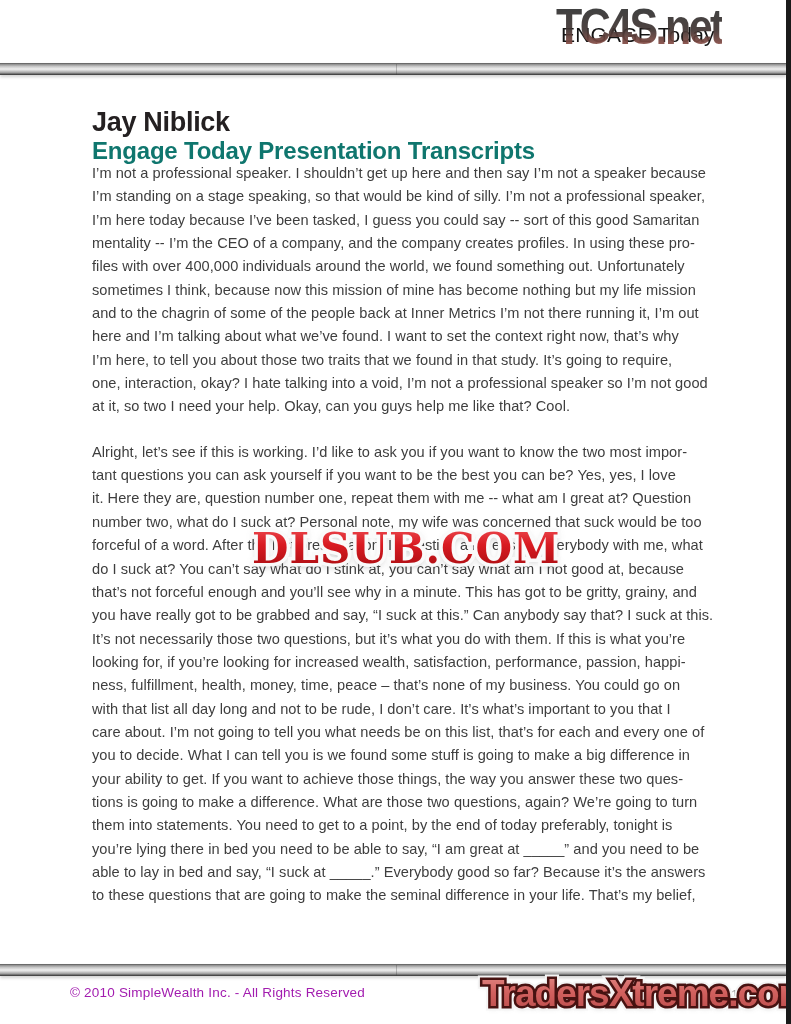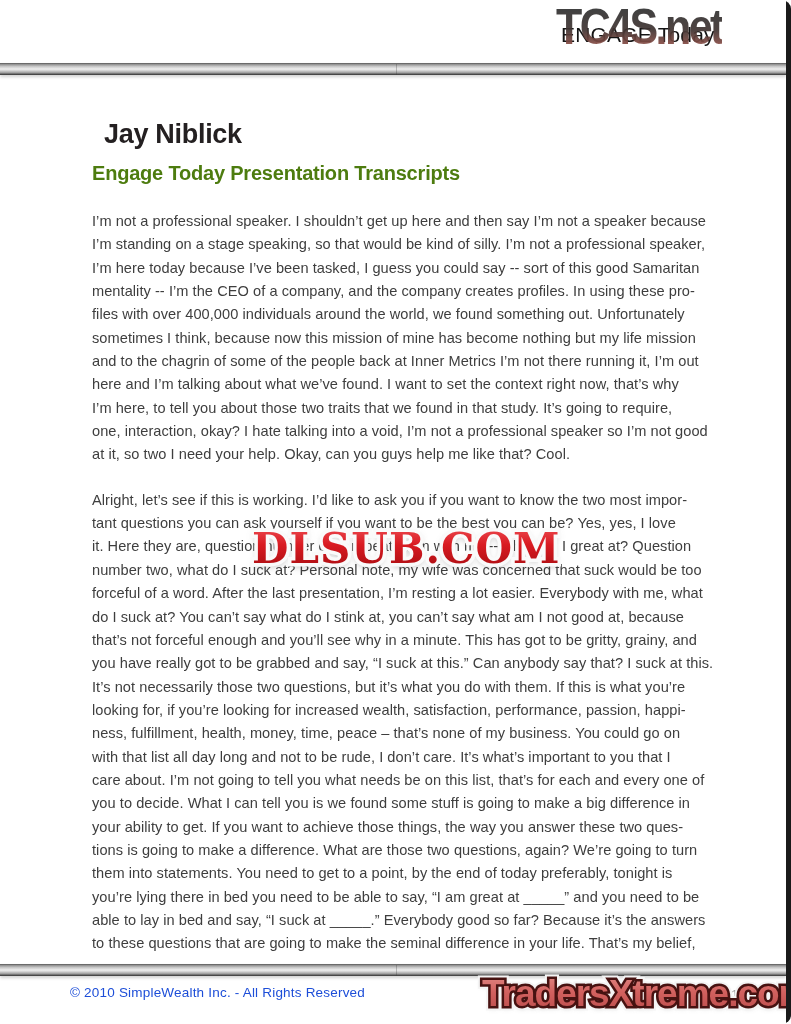--- a/index.html
+++ b/index.html
@@ -1,18 +1,18 @@
 <!DOCTYPE html>
 <html><head>
 <meta charset="utf-8">
 <style>
   html,body{margin:0;padding:0;background:#ffffff;}
   .page{
     position:relative;width:791px;height:1024px;background:#ffffff;
-    overflow:hidden;font-family:"Liberation Sans",sans-serif;border-radius:9px;
+    overflow:hidden;font-family:"Liberation Sans",sans-serif;
   }
   
   .edge-right{position:absolute;top:0;right:0;width:5px;height:100%;background:#1a1a1a;z-index:60;}
   
   .bar{
     position:absolute;left:0;width:786px;height:11px;z-index:5;
     background:linear-gradient(180deg,#8a8a8a 0%,#c6c6c6 22%,#efefef 46%,#d2d2d2 60%,#9c9c9c 80%,#4a4a4a 94%,#3c3c3c 100%);
     border-top:1px solid #6b6b6b;
     box-shadow:0 2px 3px rgba(0,0,0,0.18);
   }
@@ -27,46 +27,46 @@
   .tc4s{
     position:absolute;top:-2px;left:556px;z-index:2;opacity:0.93;
     font-size:50px;font-weight:bold;letter-spacing:-3px;white-space:nowrap;
     transform:scaleX(0.86);transform-origin:left top;
     color:#58403c;
     background:linear-gradient(180deg,#333333 20%,#413533 55%,#8e5048 82%,#9e584e 100%);
     -webkit-background-clip:text;background-clip:text;-webkit-text-fill-color:transparent;
   }
   
   .content{position:absolute;left:92px;top:106px;width:630px;z-index:1;}
-  .title{margin:12px;font-size:27px;line-height:32px;font-weight:bold;color:#242021;letter-spacing:-0.3px;}
-  .subtitle{margin:2px 0 0 0;font-size:20px;line-height:22px;font-weight:bold;color:#4d7c0f;letter-spacing:-0.2px;}
+  .title{margin:0;font-size:27px;line-height:32px;font-weight:bold;color:#242021;letter-spacing:-0.3px;}
+  .subtitle{margin:2px 0 0 0;font-size:24px;line-height:22px;font-weight:bold;color:#0f766e;letter-spacing:-0.2px;}
   .para{
     white-space:pre;font-size:14.6px;line-height:23.35px;color:#3e3e3e;
     letter-spacing:0.05px;
   }
-  .para.first{margin-top:26px;}
+  .para.first{}
   .para.second{margin-top:22px;}
   
   .stack{position:relative;display:inline-block;white-space:nowrap;}
   .stack span{display:block;}
   .stack span + span{position:absolute;left:0;top:0;}
   
   .dlsub{
     position:absolute;left:252px;top:480px;z-index:10;
     font-family:"DejaVu Serif","Liberation Serif",serif;
     font-size:42px;font-weight:bold;letter-spacing:1px;margin-top:44px;
   }
   .dlsub .back{color:#fafafa;-webkit-text-stroke:7px #fafafa;text-shadow:0 3px 7px rgba(100,100,100,0.55);}
   .dlsub .front{
     color:#c4161b;
     background:linear-gradient(180deg,#ef5056 0%,#d91b22 42%,#a30b0f 100%);
     -webkit-background-clip:text;background-clip:text;-webkit-text-fill-color:transparent;
   }
   
-  .copyright{position:absolute;left:70px;top:985px;font-size:13.5px;color:#1d4ed8;letter-spacing:0.2px;z-index:6;}
+  .copyright{position:absolute;left:70px;top:985px;font-size:13.5px;color:#a21caf;letter-spacing:0.2px;z-index:6;}
   .page-num{position:absolute;left:697px;top:987px;font-size:13px;color:#a3a3a3;z-index:6;}
   .traders{
     position:absolute;left:482px;top:973px;z-index:20;
     font-size:37px;font-weight:bold;letter-spacing:-1px;
   }
   .traders .glow{color:#f4f4f4;-webkit-text-stroke:9px #f4f4f4;text-shadow:0 2px 5px rgba(120,120,120,0.5);}
   .traders .outline{color:#471211;-webkit-text-stroke:5px #471211;}
   .traders .fill{
     color:#d2615f;
     background:linear-gradient(180deg,#e08a86 0%,#d2615f 45%,#b94a49 100%);

